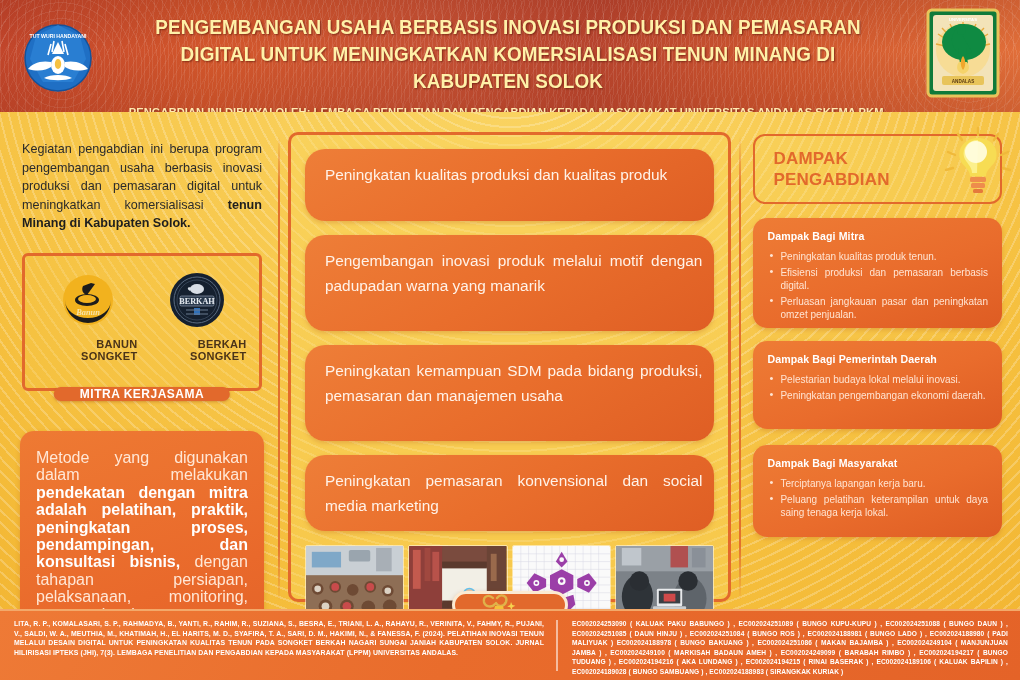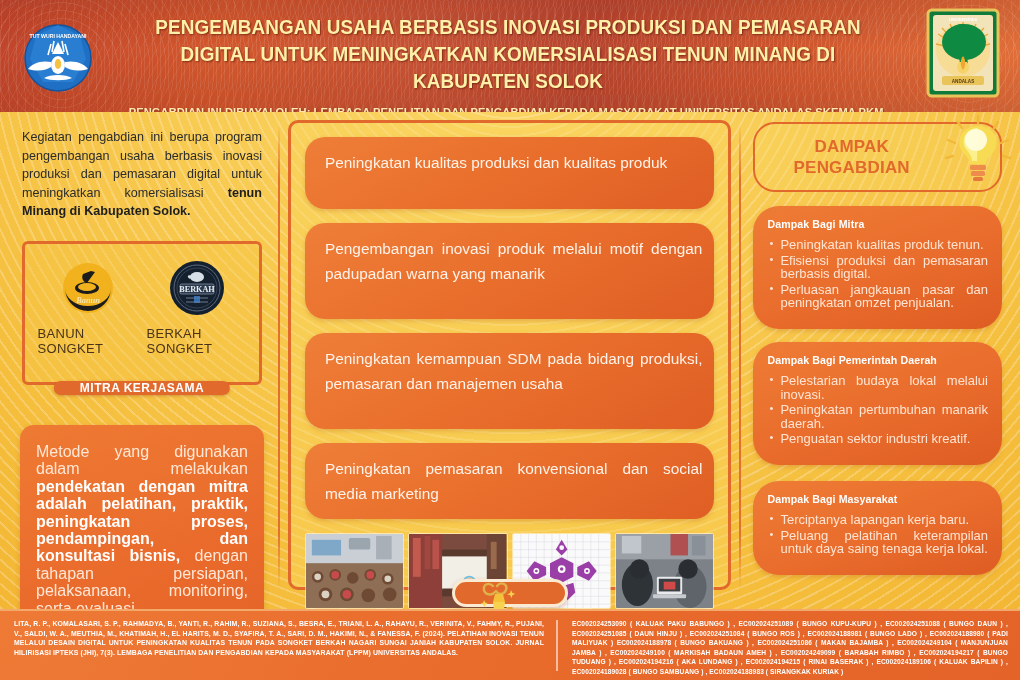--- a/index.html
+++ b/index.html
@@ -67,21 +67,21 @@
     font-weight: bold;
     font-size: 11.4px;
     line-height: 16px;
     letter-spacing: 0.05px;
     text-shadow: 1px 1px 2px rgba(90,20,10,0.6);
     transform: scaleX(0.98);
   }
 
   
   #body {
-    position: absolute; left: 0; top: 108px; width: 1020px; height: 497px;
+    position: absolute; left: 0; top: 120px; width: 1020px; height: 497px;
     display: flex;
     padding: 6px 8px 0 8px;
   }
   .col-left  { width: 268px; padding: 8px 10px 0 10px; }
   .col-mid   { width: 458px; padding: 6px 6px 0 6px; }
   .col-right { width: 270px; padding: 8px 10px 0 10px; }
 
   .divider {
     width: 2px; margin: 10px 2px 16px 2px;
     background: linear-gradient(180deg, rgba(226,110,45,0.0), #E2712D 12%, #E2712D 88%, rgba(226,110,45,0.0));
@@ -100,24 +100,24 @@
 
   #mitra-card {
     margin: 20px 4px 0 4px;
     border: 3px solid #E2692C;
     border-radius: 6px;
     background: rgba(247,199,70,0.35);
     padding: 14px 8px 26px 8px;
     position: relative;
   }
   .mitra-logos { display: flex; justify-content: space-around; align-items: flex-start; }
-  .mitra-item { width: 100px; text-align: left; }
+  .mitra-item { width: 100px; text-align: right; }
   .mitra-mark { width: 62px; height: 62px; margin: 0 auto 6px auto; }
   .mitra-label {
-    font-size: 13px; font-weight: normal; color: #4A3318; letter-spacing: 0.3px;
+    font-size: 11px; font-weight: bold; color: #4A3318; letter-spacing: 0.3px;
   }
   #mitra-pill {
     position: absolute; left: 50%; bottom: -13px; transform: translateX(-50%);
     background: #E2692C; color: #FFFFFF;
     font-weight: bold; font-size: 12px; letter-spacing: 0.5px;
     padding: 0 26px; border-radius: 16px; white-space: nowrap;
     box-shadow: 0 1px 3px rgba(140,60,20,0.35);
   }
 
   #metode-card {
@@ -183,50 +183,49 @@
     padding: 11px 44px 11px 66px;
     white-space: nowrap;
     box-shadow: 0 2px 5px rgba(150,70,25,0.30);
   }
   #hasil-icon { position: absolute; left: 20px; top: -4px; width: 46px; height: 52px; }
 
   
   #dampak-head {
     position: relative;
     border: 2px solid #E2692C;
-    border-radius: 22px;
+    border-radius: 12px;
     padding: 12px 70px 12px 18px;
     background: rgba(250,214,96,0.30);
     margin-bottom: 14px;
     min-height: 60px;
-    text-align: center;
   }
   #dampak-title {
     color: #E2692C; font-weight: bold; font-size: 17px; line-height: 21px;
     letter-spacing: 0.2px;
   }
   #bulb-icon { position: absolute; right: -14px; top: -12px; width: 72px; height: 80px; }
 
   .dampak-card {
-    border-radius: 26px;
+    border-radius: 14px;
     background: linear-gradient(160deg, #EE7C35 0%, #E96C2C 55%, #DE5C23 100%);
-    padding: 12px 14px 17px 14px;
+    padding: 12px 14px 4px 14px;
     margin-bottom: 13px;
     box-shadow: 0 2px 4px rgba(170,80,30,0.25);
   }
   .dampak-card.c1 { min-height: 106px; }
   .dampak-card.c2 { min-height: 88px; }
   .dampak-card.c3 { min-height: 92px; margin-top: 16px; }
   .dampak-sub {
     color: #FFFFFF; font-weight: bold; font-size: 10.6px; margin-bottom: 8px;
     letter-spacing: 0.1px;
   }
   .dampak-list { list-style: none; }
   .dampak-list li {
-    color: #FFE4D2; font-size: 13px; line-height: 13.6px;
+    color: #FFE4D2; font-size: 10px; line-height: 13.6px;
     text-align: justify; padding-left: 13px; position: relative; margin-bottom: 2px;
   }
   .dampak-list li::before {
     content: "\2022"; position: absolute; left: 2px; top: -1px;
     color: #FFE4D2; font-size: 11px;
   }
 
   
   #footer {
     position: absolute; left: 0; bottom: 0; width: 1020px; height: 71px;
@@ -532,22 +531,21 @@
           <li>Peningkatan kualitas produk tenun.</li>
           <li>Efisiensi produksi dan pemasaran berbasis digital.</li>
           <li>Perluasan jangkauan pasar dan peningkatan omzet penjualan.</li>
         </ul>
       </div>
 
       <div class="dampak-card c2">
         <div class="dampak-sub">Dampak Bagi Pemerintah Daerah</div>
         <ul class="dampak-list">
           <li>Pelestarian budaya lokal melalui inovasi.</li>
-          <li>Peningkatan pertumbuhan manarik daerah.</li>
-          <li>Penguatan sektor industri kreatif.</li>
+          <li>Peningkatan pengembangan ekonomi daerah.</li>
         </ul>
       </div>
 
       <div class="dampak-card c3">
         <div class="dampak-sub">Dampak Bagi Masyarakat</div>
         <ul class="dampak-list">
           <li>Terciptanya lapangan kerja baru.</li>
           <li>Peluang pelatihan keterampilan untuk daya saing tenaga kerja lokal.</li>
         </ul>
       </div>

